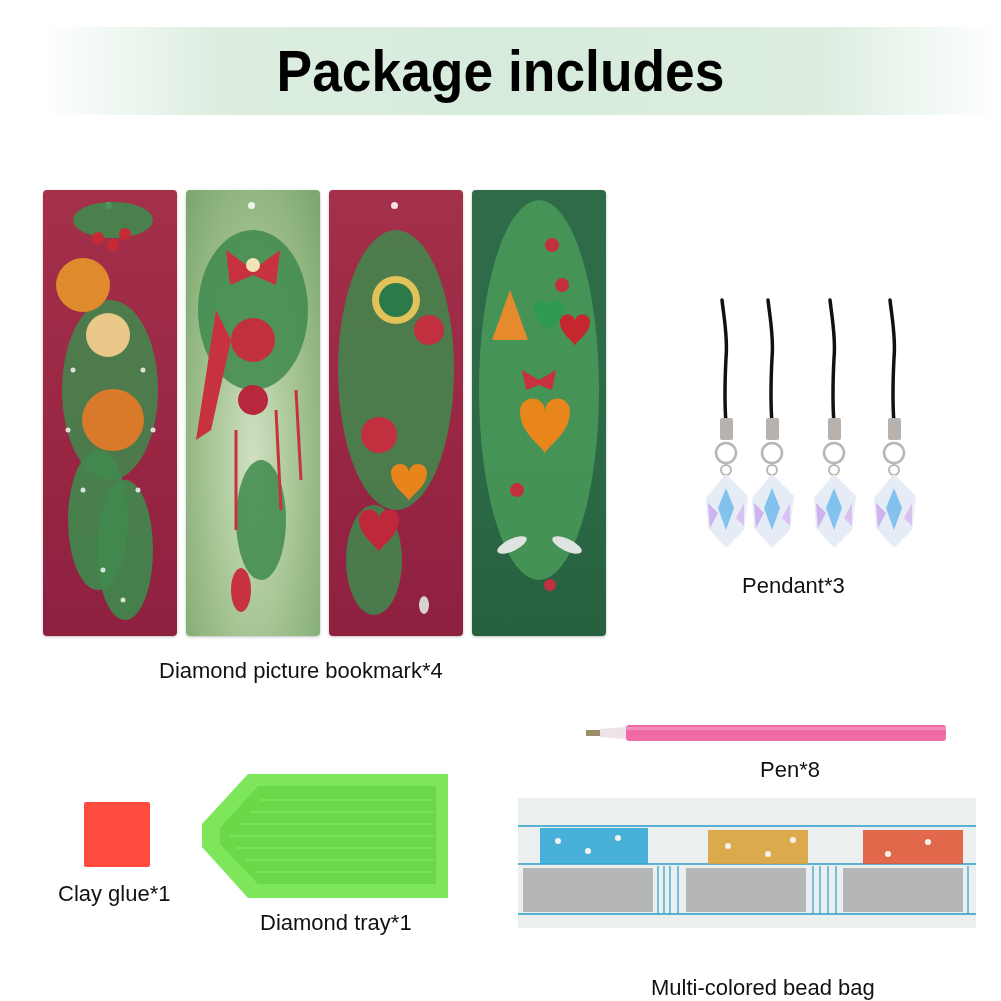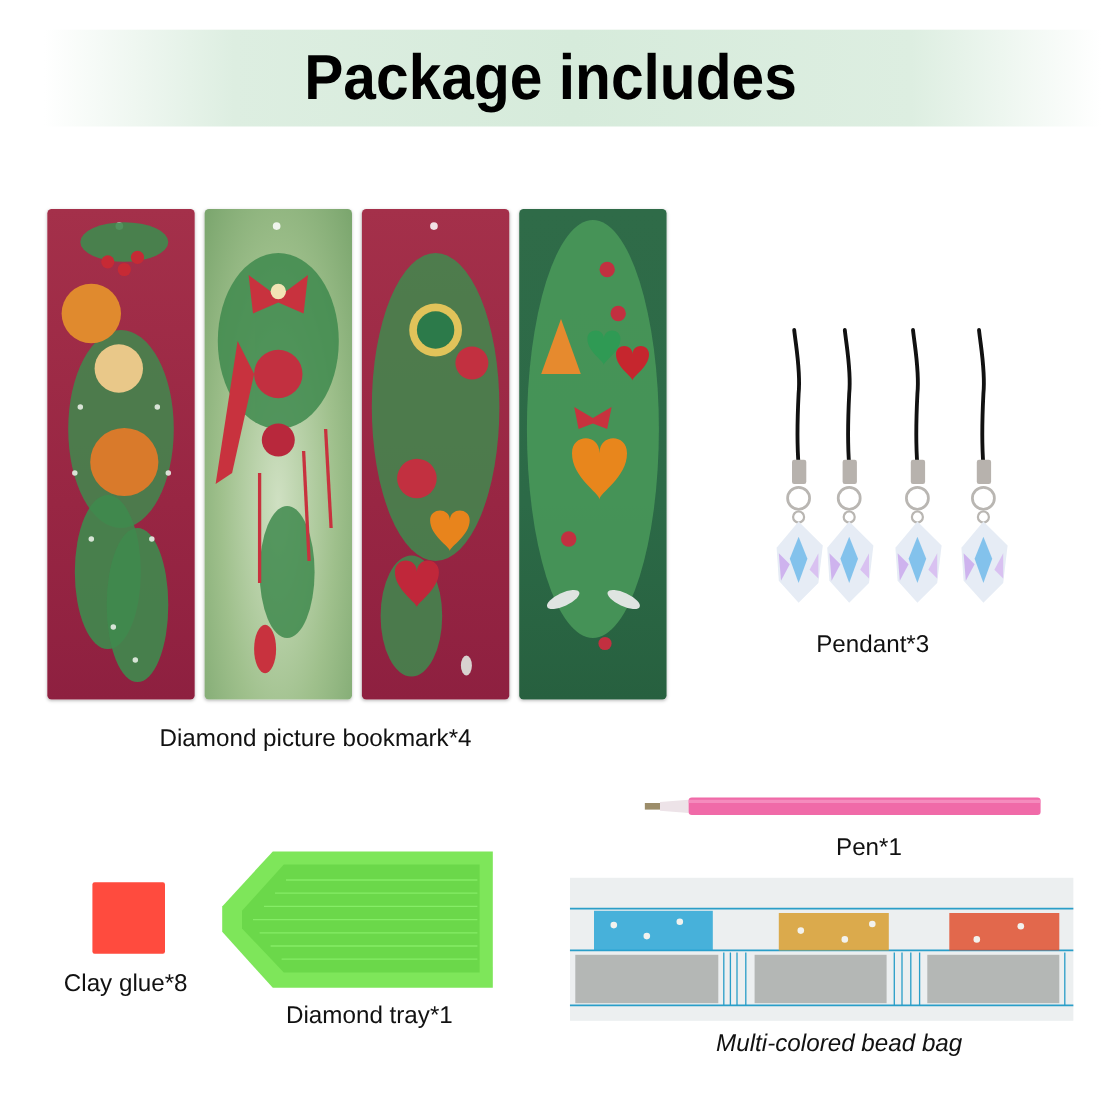--- a/index.html
+++ b/index.html
@@ -128,21 +128,21 @@
     <path d="M50 180 L67 190 L84 180 L80 200 L67 195 L54 200 Z" fill="#c8323e"></path>
     <ellipse cx="40" cy="355" rx="16" ry="6" fill="#dfe4e1" transform="rotate(-25 40 355)"></ellipse>
     <ellipse cx="95" cy="355" rx="16" ry="6" fill="#dfe4e1" transform="rotate(25 95 355)"></ellipse>
     <circle cx="80" cy="55" r="7" fill="#c23040"></circle>
       <circle cx="90" cy="95" r="7" fill="#c23040"></circle>
     <circle cx="45" cy="300" r="7" fill="#c23040"></circle>
       <circle cx="78" cy="395" r="6" fill="#c23040"></circle>
   </svg>
 </div>
 
-<div class="label" style="left:145px; top:658px;">Diamond picture bookmark*4</div>
+<div class="label" style="left:159px; top:658px;">Diamond picture bookmark*4</div>
 
 <div class="pendant" style="left:700px;">
   <svg width="60" height="260" viewBox="0 0 60 260">
     <path d="M22 2 C24 20 28 40 26 60 C25 80 24 100 26 125" stroke="#111" stroke-width="3.5" fill="none" stroke-linecap="round"></path>
     <rect x="20" y="120" width="13" height="22" rx="2" fill="#b7b2ad"></rect>
     <circle cx="26" cy="155" r="10" fill="none" stroke="#b9b6b2" stroke-width="2.5"></circle>
     <circle cx="26" cy="172" r="5" fill="none" stroke="#b9b6b2" stroke-width="2"></circle>
     <path d="M26 176 L48 198 L44 232 L26 250 L8 230 L6 200 Z" fill="#e6ecf5"></path>
     <path d="M26 190 L34 210 L26 232 L18 210 Z" fill="#6ab8ea" opacity=".8"></path>
     <path d="M8 205 L18 215 L10 230 Z" fill="#c8a5ec" opacity=".8"></path>
@@ -186,24 +186,24 @@
   </svg>
 </div>
 <div class="label" style="left:742px; top:573px;">Pendant*3</div>
 
 <svg class="pen" viewBox="0 0 362 22" width="362" height="22">
   <rect x="0" y="8" width="14" height="6" fill="#9c8d6a"></rect>
   <path d="M14 7 L40 5 L40 17 L14 15 Z" fill="#ede3e8"></path>
   <rect x="40" y="3" width="320" height="16" rx="3" fill="#f06aa8"></rect>
   <rect x="40" y="5" width="320" height="3" fill="#f79ac6" opacity=".7"></rect>
 </svg>
-<div class="label" style="left:760px; top:757px;">Pen*1</div>
+<div class="label" style="left:760px; top:757px;">Pen*8</div>
 
 <div class="clay"></div>
-<div class="label" style="left:58px; top:881px;">Clay glue*8</div>
+<div class="label" style="left:58px; top:881px;">Clay glue*1</div>
 
 <svg class="tray" viewBox="0 0 250 130" width="250" height="130">
   <path d="M48 2 L248 2 L248 126 L48 126 L2 75 L2 52 Z" fill="#7ee65a"></path>
   <path d="M58 14 L236 14 L236 112 L58 112 L20 72 L20 56 Z" fill="#6bd84a"></path>
   <g stroke="#85ec66" stroke-width="1.2">
     <line x1="60" y1="28" x2="234" y2="28"></line>
       <line x1="50" y1="40" x2="234" y2="40"></line>
       <line x1="40" y1="52" x2="234" y2="52"></line>
     <line x1="30" y1="64" x2="234" y2="64"></line>
       <line x1="36" y1="76" x2="234" y2="76"></line>
@@ -245,13 +245,13 @@
       <line x1="146" y1="70" x2="146" y2="118"></line>
       <line x1="152" y1="70" x2="152" y2="118"></line>
       <line x1="160" y1="70" x2="160" y2="118"></line>
     <line x1="295" y1="70" x2="295" y2="118"></line>
       <line x1="302" y1="70" x2="302" y2="118"></line>
       <line x1="310" y1="70" x2="310" y2="118"></line>
       <line x1="318" y1="70" x2="318" y2="118"></line>
     <line x1="450" y1="70" x2="450" y2="118"></line>
   </g>
 </svg>
-<div class="label" style="left:651px; top:935px;font-style:italic;">Multi-colored bead bag</div>
+<div class="label" style="left:651px; top:975px;">Multi-colored bead bag</div>
 
 </body></html>

